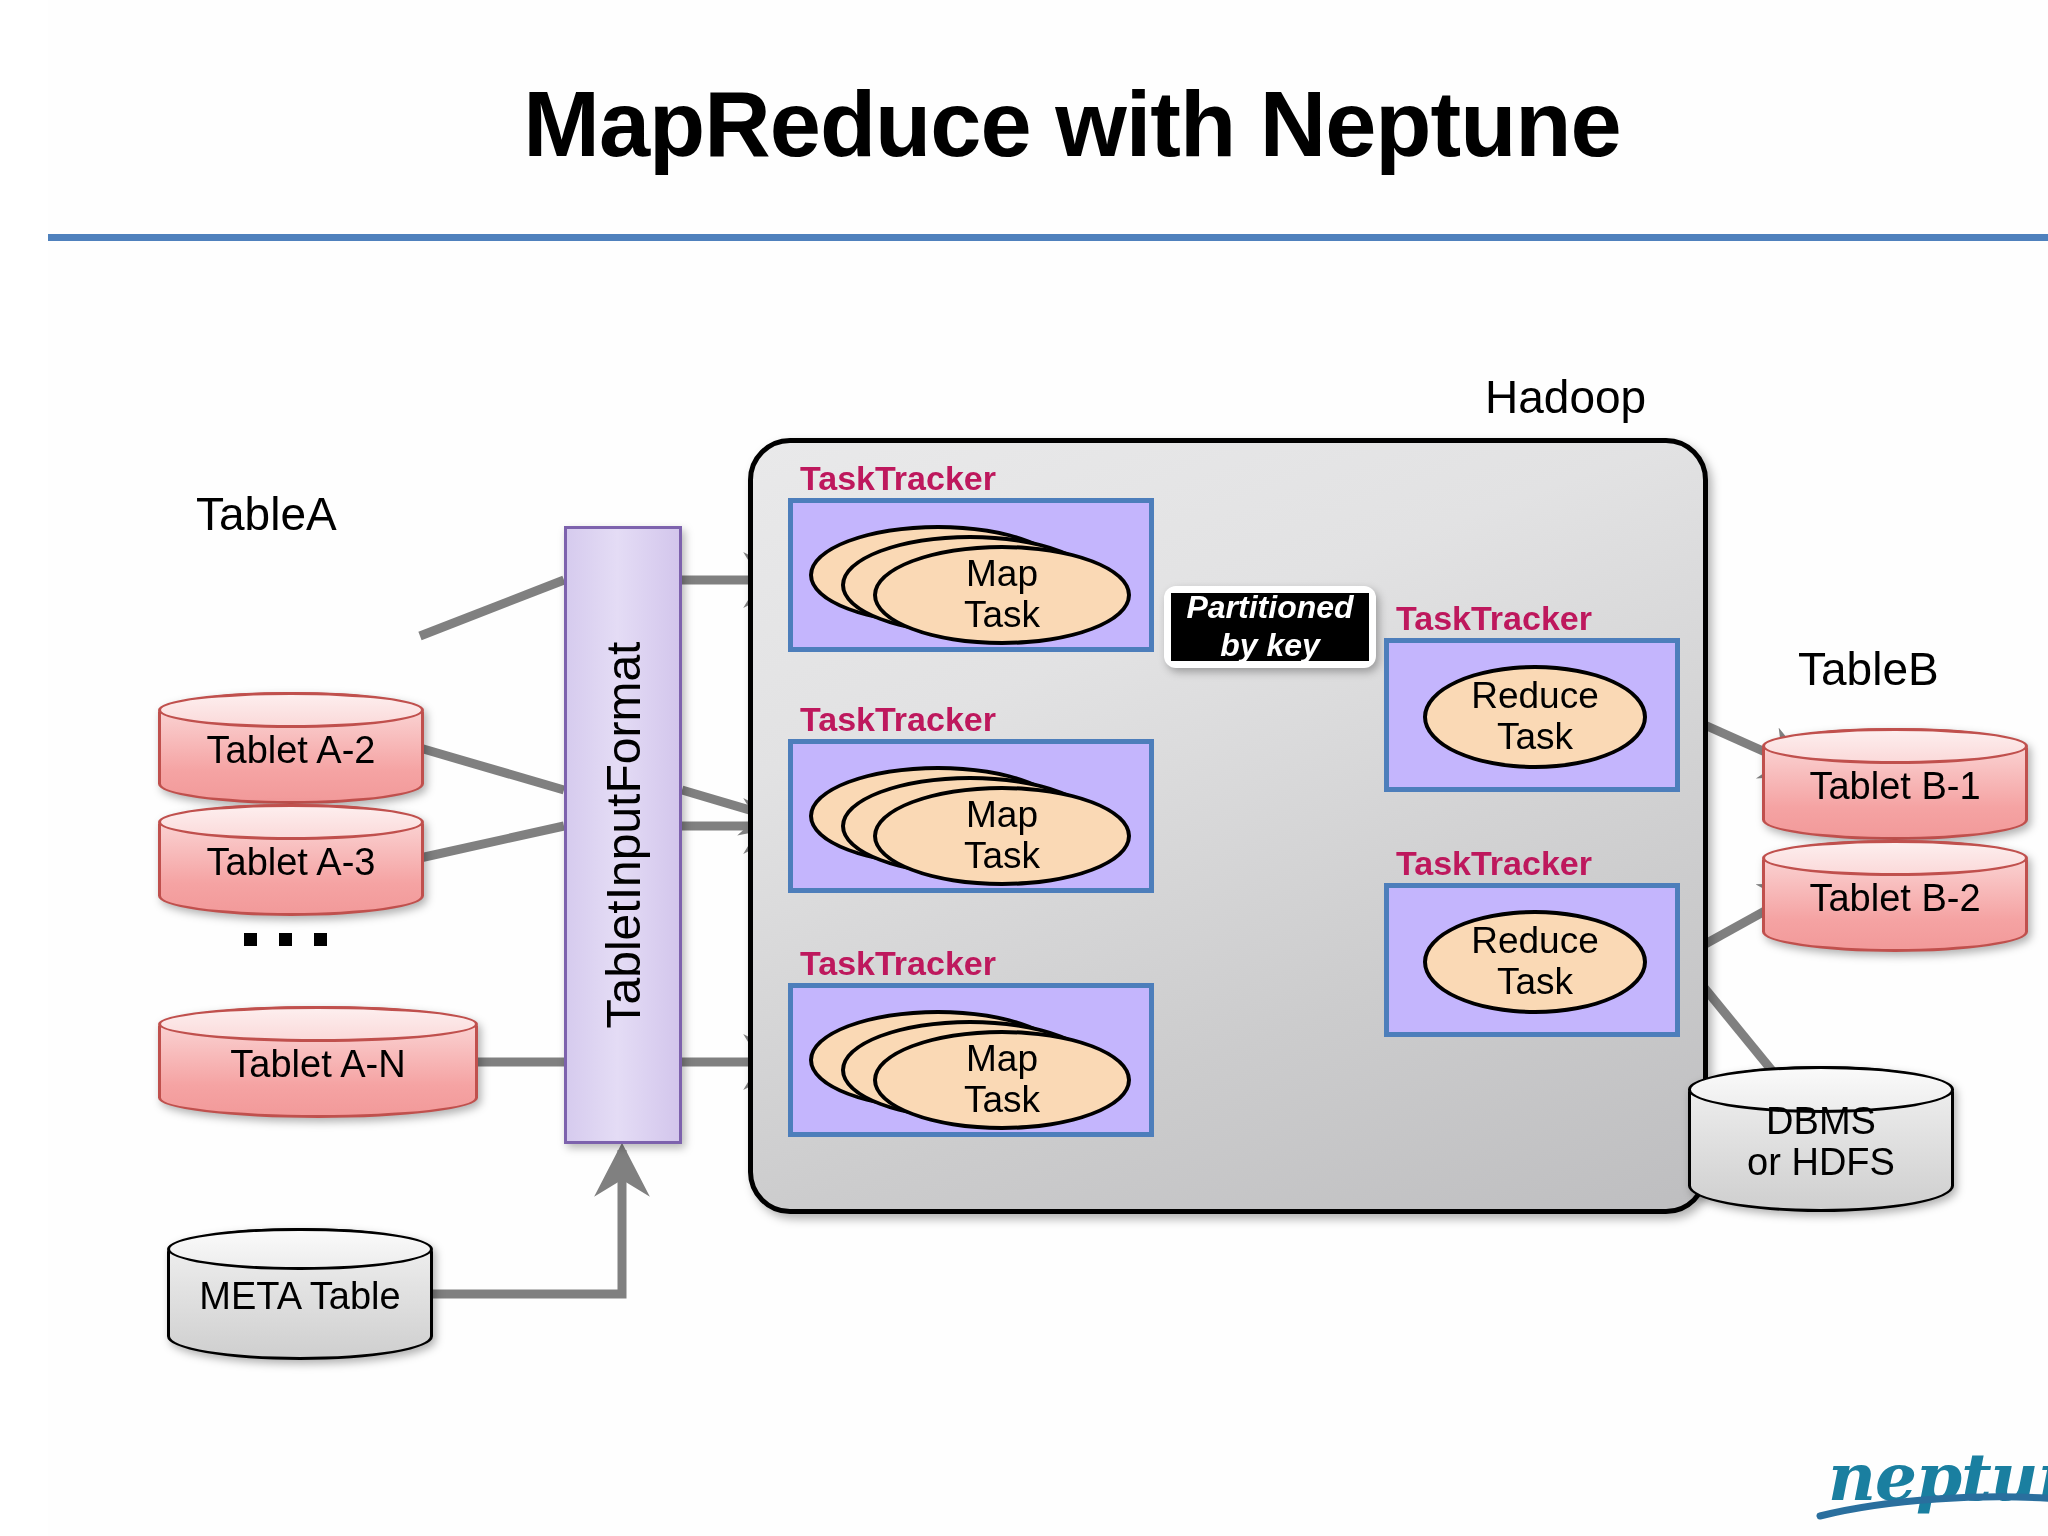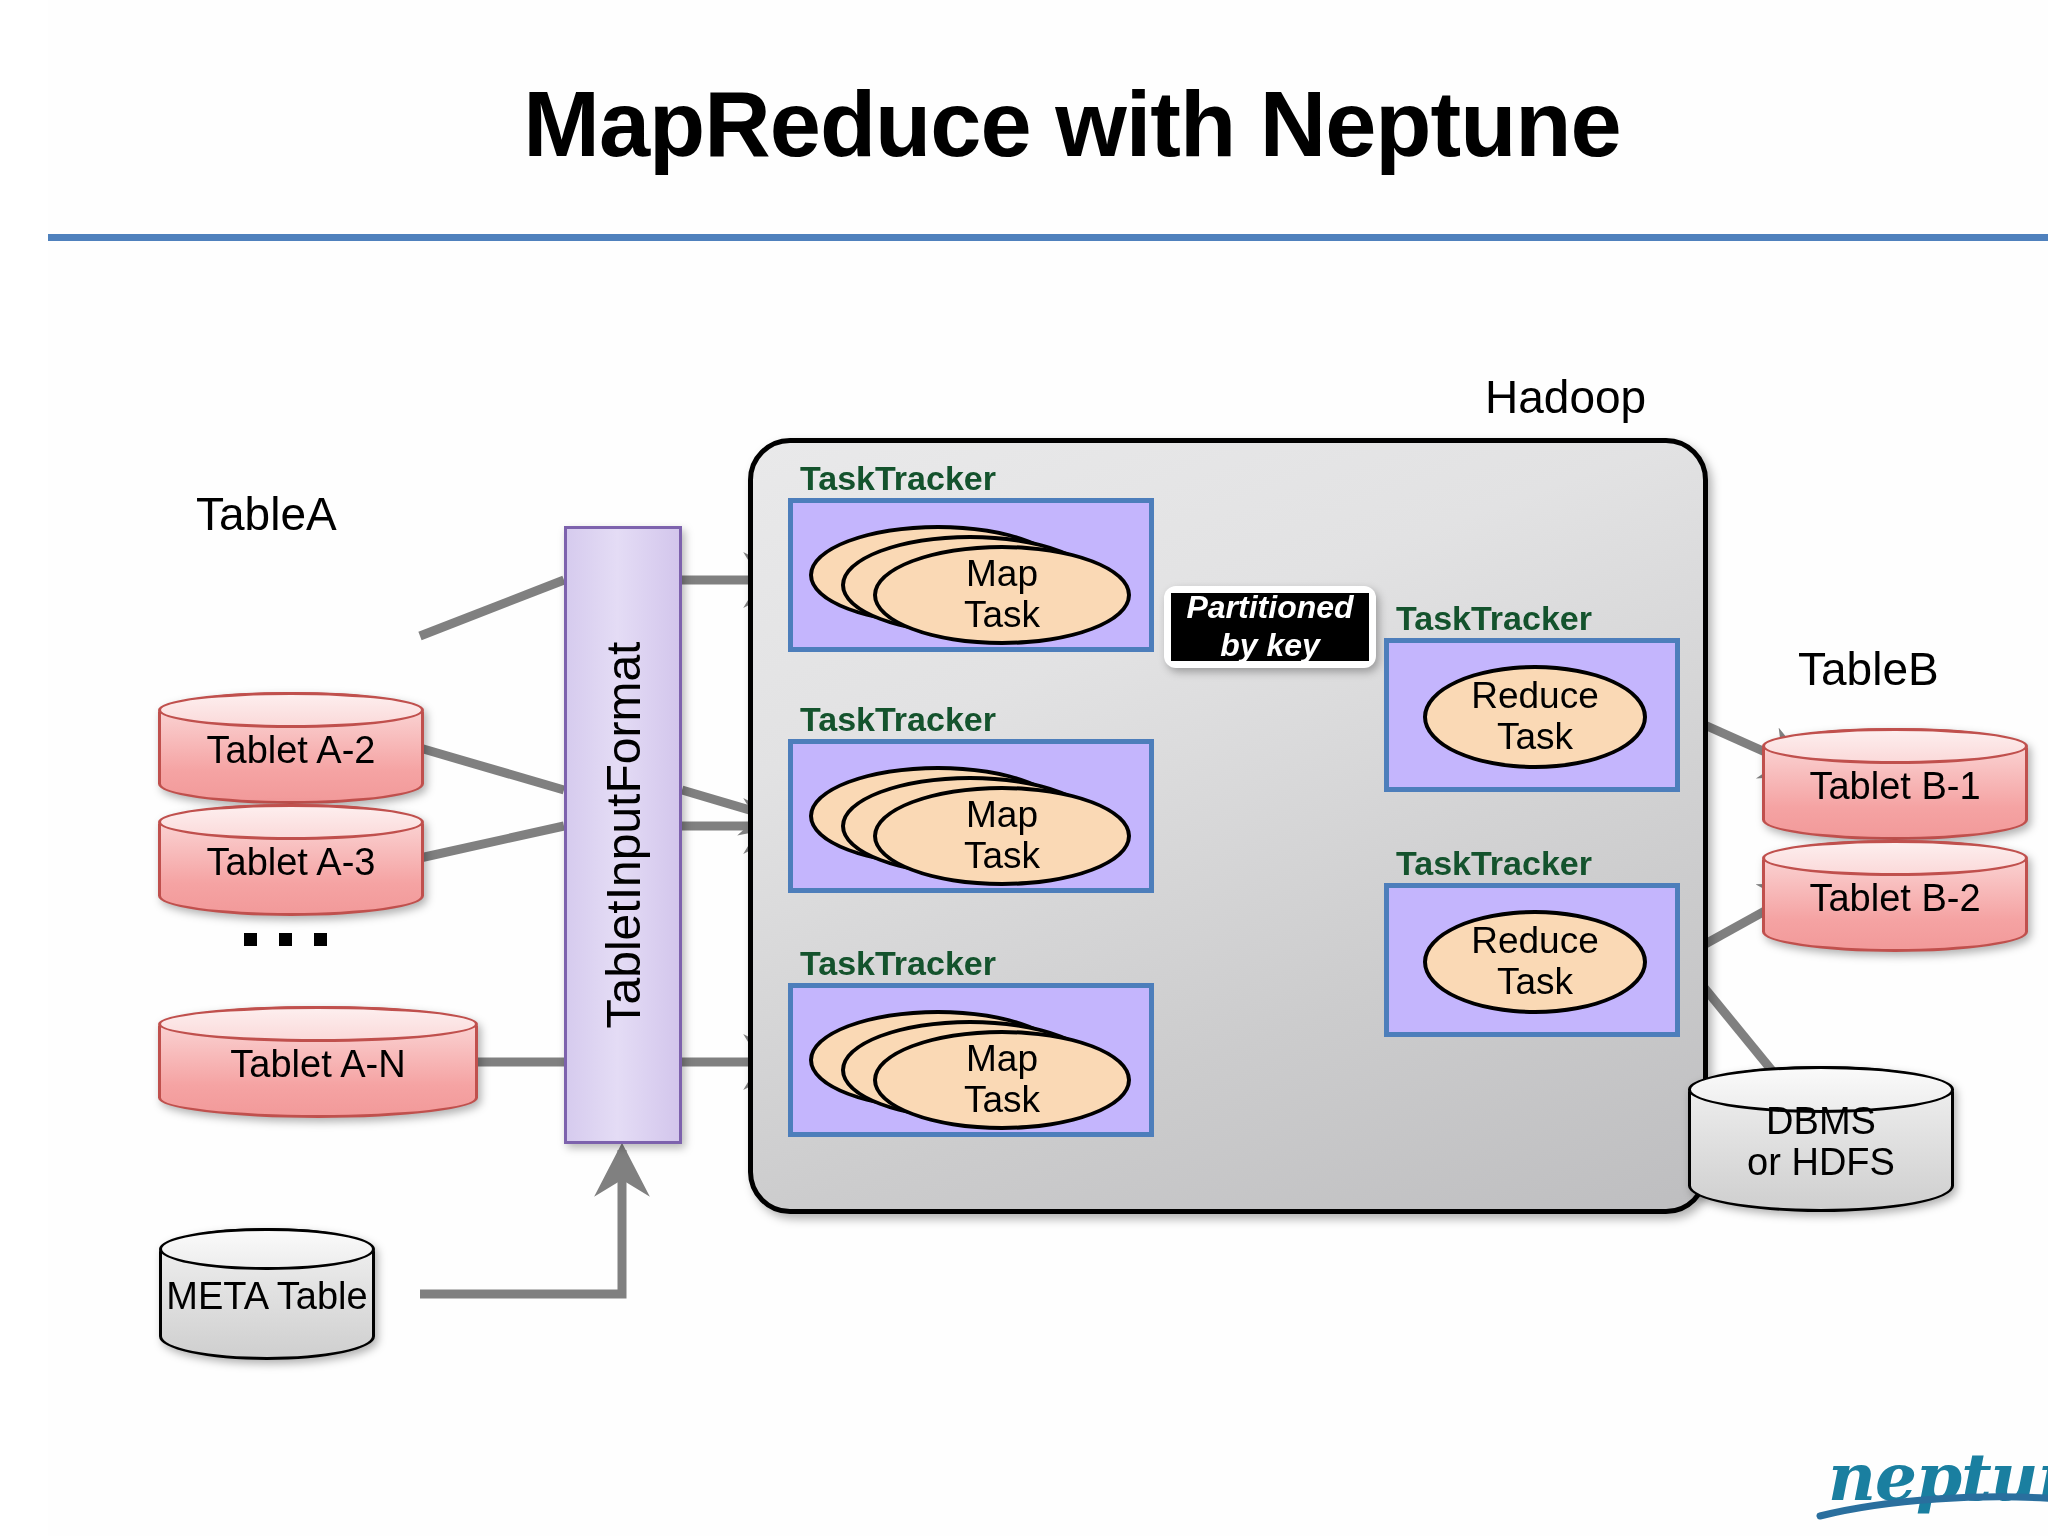--- a/index.html
+++ b/index.html
@@ -22,21 +22,21 @@
   #title-rule {
     position: absolute; left: 0; top: 234px; width: 2048px; height: 7px;
     background: #4f81bd;
   }
 
   
   .plain-label {
     position: absolute; color: #000; font-size: 46px; white-space: nowrap;
   }
   .tt-label {
-    position: absolute; color: #14532d; font-size: 34px; font-weight: bold; white-space: nowrap;
+    position: absolute; color: #be185d; font-size: 34px; font-weight: bold; white-space: nowrap;
   }
 
   
   .cyl {
     position: absolute;
     display: flex; align-items: center; justify-content: center;
     text-align: center;
     font-size: 38px; color: #000;
     filter: drop-shadow(3px 4px 4px rgba(0,0,0,0.30));
   }
@@ -196,21 +196,21 @@
     <span></span>
     <span></span>
   </div>
 
   <div class="cyl pink" style="left:110px; top:1006px; width:320px; height:112px;">
     <div class="body"></div>
     <div class="lid"></div>
     <div class="txt">Tablet A-N</div>
   </div>
 
-  <div class="cyl gray" style="left:111px; top:1228px; width:216px; height:132px;">
+  <div class="cyl gray" style="left:119px; top:1228px; width:266px; height:132px;">
     <div class="body"></div>
     <div class="lid"></div>
     <div class="txt">META Table</div>
   </div>
 
   <div id="tif" style="left:516px; top:526px; width:118px; height:618px;">
     <div class="vtext">TabletInputFormat</div>
   </div>
 
   <div class="plain-label" style="left:1437px; top:370px;">Hadoop</div>

